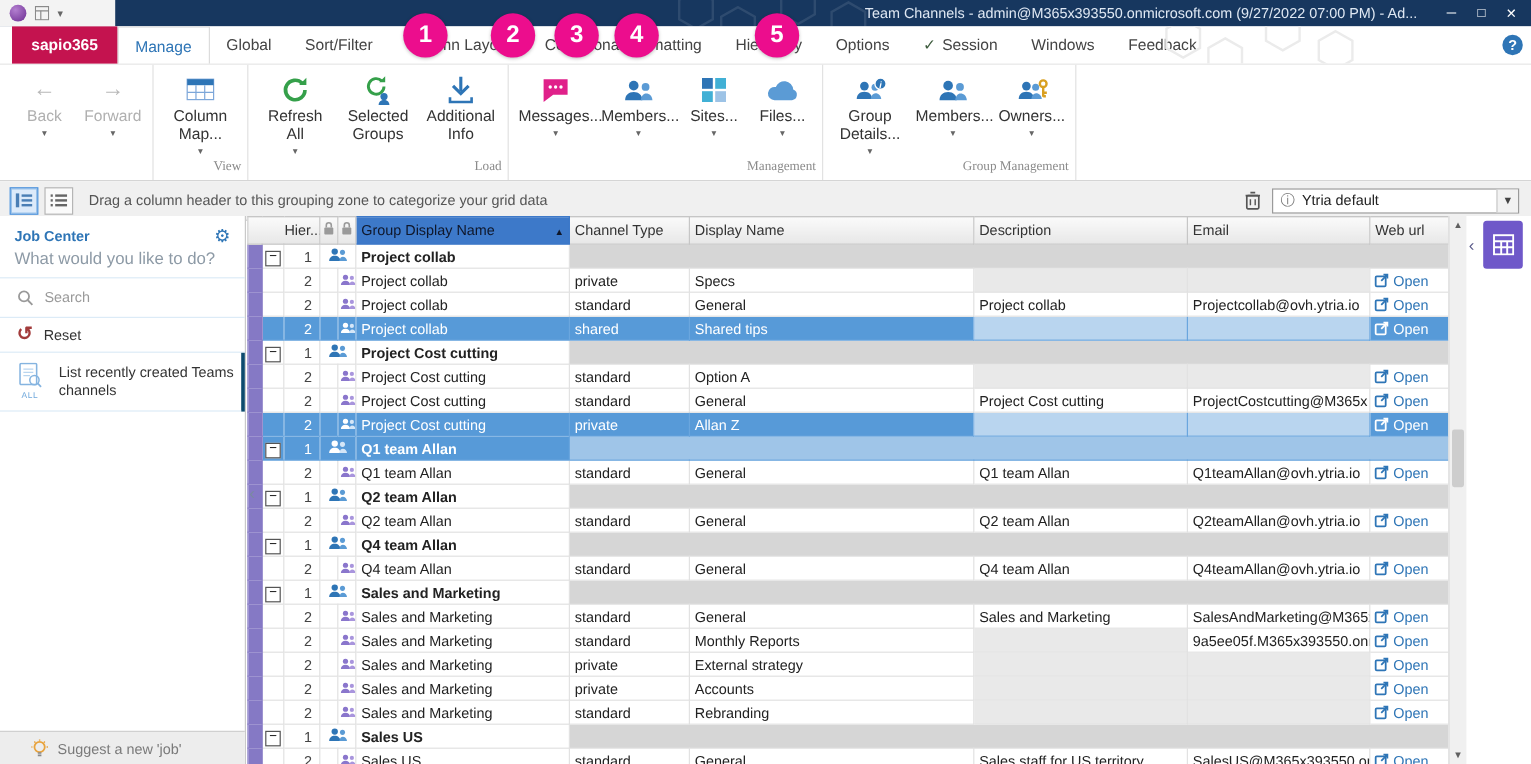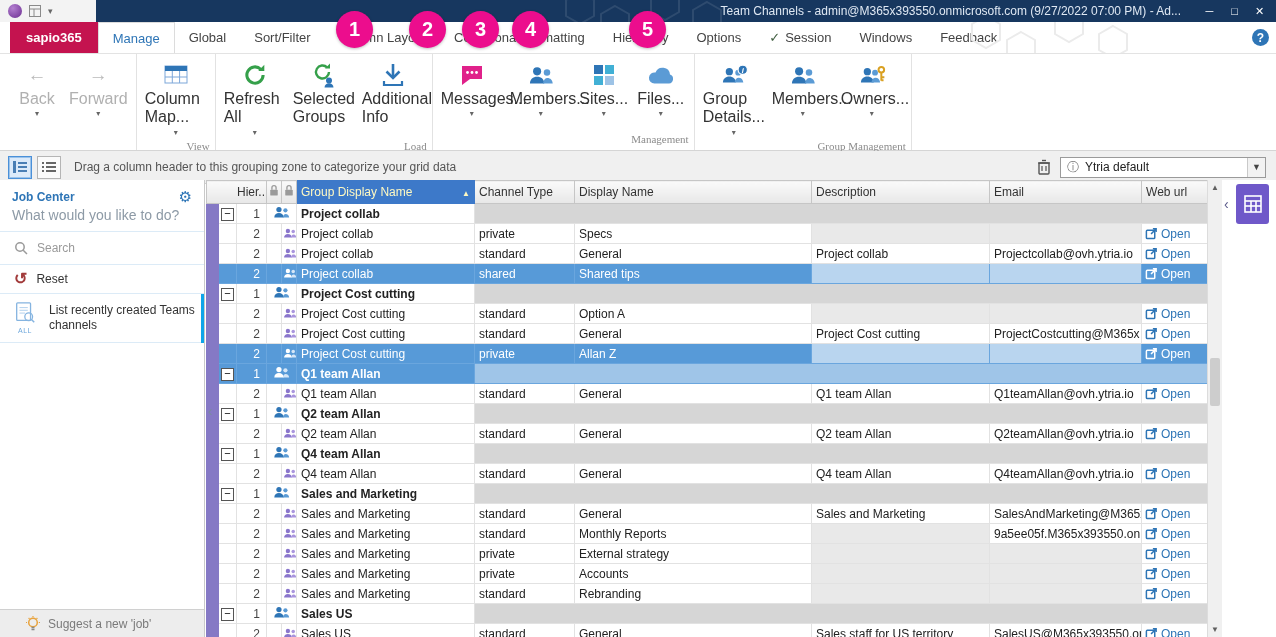--- a/index.html
+++ b/index.html
@@ -30,21 +30,21 @@
   .callout{position:absolute;top:11px;width:37px;height:37px;border-radius:50%;background:#ec0d8d;color:#fff;font-weight:bold;font-size:20px;display:flex;align-items:center;justify-content:center;z-index:60;box-shadow:0 1px 3px rgba(0,0,0,.25);}
   .callout.c1{left:336px}.callout.c2{left:409px}.callout.c3{left:462px}.callout.c4{left:512px}.callout.c5{left:629px}
 
   
   .ribbon{position:absolute;left:0;top:54px;width:100%;height:97px;background:#fff;border-bottom:1px solid #d5d5d5;display:flex;align-items:stretch;padding-left:4px;box-sizing:border-box;}
   .rgroup{display:flex;flex-direction:column;border-right:1px solid #e2e2e2;padding:2px 5px 0;}
   .rbuttons{display:flex;flex:1;align-items:flex-start;gap:1px;padding-top:2px;}
   .rlabel{text-align:right;font-size:11px;color:#8b8b8b;padding:1px 0 3px;min-height:14px;font-family:Liberation Serif, serif;}
   .rbtn{display:flex;flex-direction:column;align-items:center;min-width:50px;padding:2px 3px;cursor:pointer;border-radius:2px;}
   .ricon{height:30px;display:flex;align-items:center;justify-content:center;}
-  .rlab{font-size:16px;color:#333;line-height:1.15;max-width:62px;white-space:normal;}
+  .rlab{font-size:13px;color:#333;text-align:center;line-height:1.15;max-width:62px;white-space:normal;}
   .rcaret{font-size:8px;color:#666;margin-top:1px;height:9px;}
   .rbtn.disabled .rlab{color:#b0b0b0;}
   .navarrow{font-size:19px;color:#b9b9b9;font-weight:bold;}
 
   
   .groupbar{position:absolute;left:0;top:151px;width:100%;height:29px;background:#f0f0f0;border-bottom:1px solid #cfcfcf;display:flex;align-items:center;box-sizing:border-box;padding:16px 8px;gap:5px;}
   .gb-toggle{width:22px;height:21px;border:1px solid #b5b5b5;background:#fafafa;display:flex;align-items:center;justify-content:center;cursor:pointer;}
   .gb-toggle.active{border:1px solid #4a90d9;background:#dceafa;box-shadow:0 0 0 1px #9cc3ea inset;}
   .gb-hint{color:#555;font-size:12px;margin-left:8px;}
   .gb-spacer{flex:1;}
@@ -56,35 +56,35 @@
   
   .bodyarea{position:absolute;left:0;top:180px;width:100%;height:457px;}
   .jobcenter{position:absolute;left:0;top:0;width:205px;height:457px;background:#fff;border-right:1px solid #c9c9c9;box-sizing:border-box;}
   .jc-head{display:flex;align-items:center;padding:8px 12px 0;}
   .jc-title{color:#2e75b6;font-size:12px;font-weight:bold;}
   .jc-gear{margin-left:auto;color:#2e75b6;font-size:15px;cursor:pointer;}
   .jc-sub{padding:1px 12px 8px;color:#8d9aa6;font-size:14px;}
   .jc-search{display:flex;align-items:center;gap:9px;padding:9px 14px;border-top:1px solid #dcebf7;border-bottom:1px solid #dcebf7;color:#9a9a9a;cursor:text;}
   .jc-reset{display:flex;align-items:center;gap:9px;padding:7px 14px;border-bottom:1px solid #dcebf7;color:#333;cursor:pointer;}
   .reset-glyph{color:#a23b3b;font-weight:bold;font-size:16px;line-height:14px;}
-  .jc-items{border-right:3px solid #0ea5e9;}
+  .jc-items{border-right:3px solid #0c4a6e;}
   .jc-item{display:flex;gap:9px;padding:8px 6px 8px 10px;border-bottom:1px solid #dcebf7;align-items:center;cursor:pointer;}
   .jc-ic{width:30px;text-align:center;flex:none;}
   .jc-all{font-size:7px;color:#6fa8dc;letter-spacing:.5px;margin-top:-2px;}
   .jc-lbl{font-size:12px;color:#333;line-height:1.25;}
   .jc-suggest{position:absolute;left:0;bottom:0;width:100%;height:28px;background:#ededed;border-top:1px solid #d0d0d0;display:flex;align-items:center;gap:8px;padding-left:26px;box-sizing:border-box;color:#7a7a7a;font-size:12px;cursor:pointer;}
   .side-collapse{position:absolute;left:204px;top:218px;width:12px;height:26px;display:flex;align-items:center;justify-content:center;color:#7a8aa0;font-size:14px;cursor:pointer;z-index:5;}
 
   
   .gridarea{position:absolute;left:206px;top:0;right:0;height:457px;background:#fff;overflow:hidden;}
   table.grid{position:absolute;left:0;top:0;border-collapse:collapse;table-layout:fixed;width:1001px;}
   th{height:22px;background:linear-gradient(#fafafa,#e7e7e7);border:1px solid #c6c6c6;font-weight:normal;font-size:12px;color:#333;text-align:left;padding:0 4px;overflow:hidden;white-space:nowrap;}
   th.h-hier{padding-left:30px;}
   th.h-lock{text-align:center;padding:0;}
-  th.h-name{background:#3d79c9;color:#fef9c3;border-color:#3d79c9;}
+  th.h-name{background:#3d79c9;color:#0f172a;border-color:#3d79c9;}
   th.h-name .sort{float:right;font-size:8px;margin-top:4px;}
   td{height:19px;border:1px solid #e2e2e2;font-size:12px;padding:0 4px;overflow:hidden;white-space:nowrap;background:#fff;}
   td.gut{background:#8579c5;border-color:#8579c5;padding:0;}
   td.exp{text-align:center;padding:0;}
   .expbox{display:inline-block;width:11px;height:11px;border:1px solid #555;background:#fff;color:#000;font-size:11px;line-height:9px;text-align:center;}
   td.hier{text-align:right;color:#444;padding-right:6px;}
   td.icn,td.ic1,td.ic2{padding:0 1px;text-align:center;}
   tr.group td{border-top:1px solid #909090;}
   tr.group td.gname{font-weight:bold;}
   tr.group td.grest{background:#d6d6d6;}

